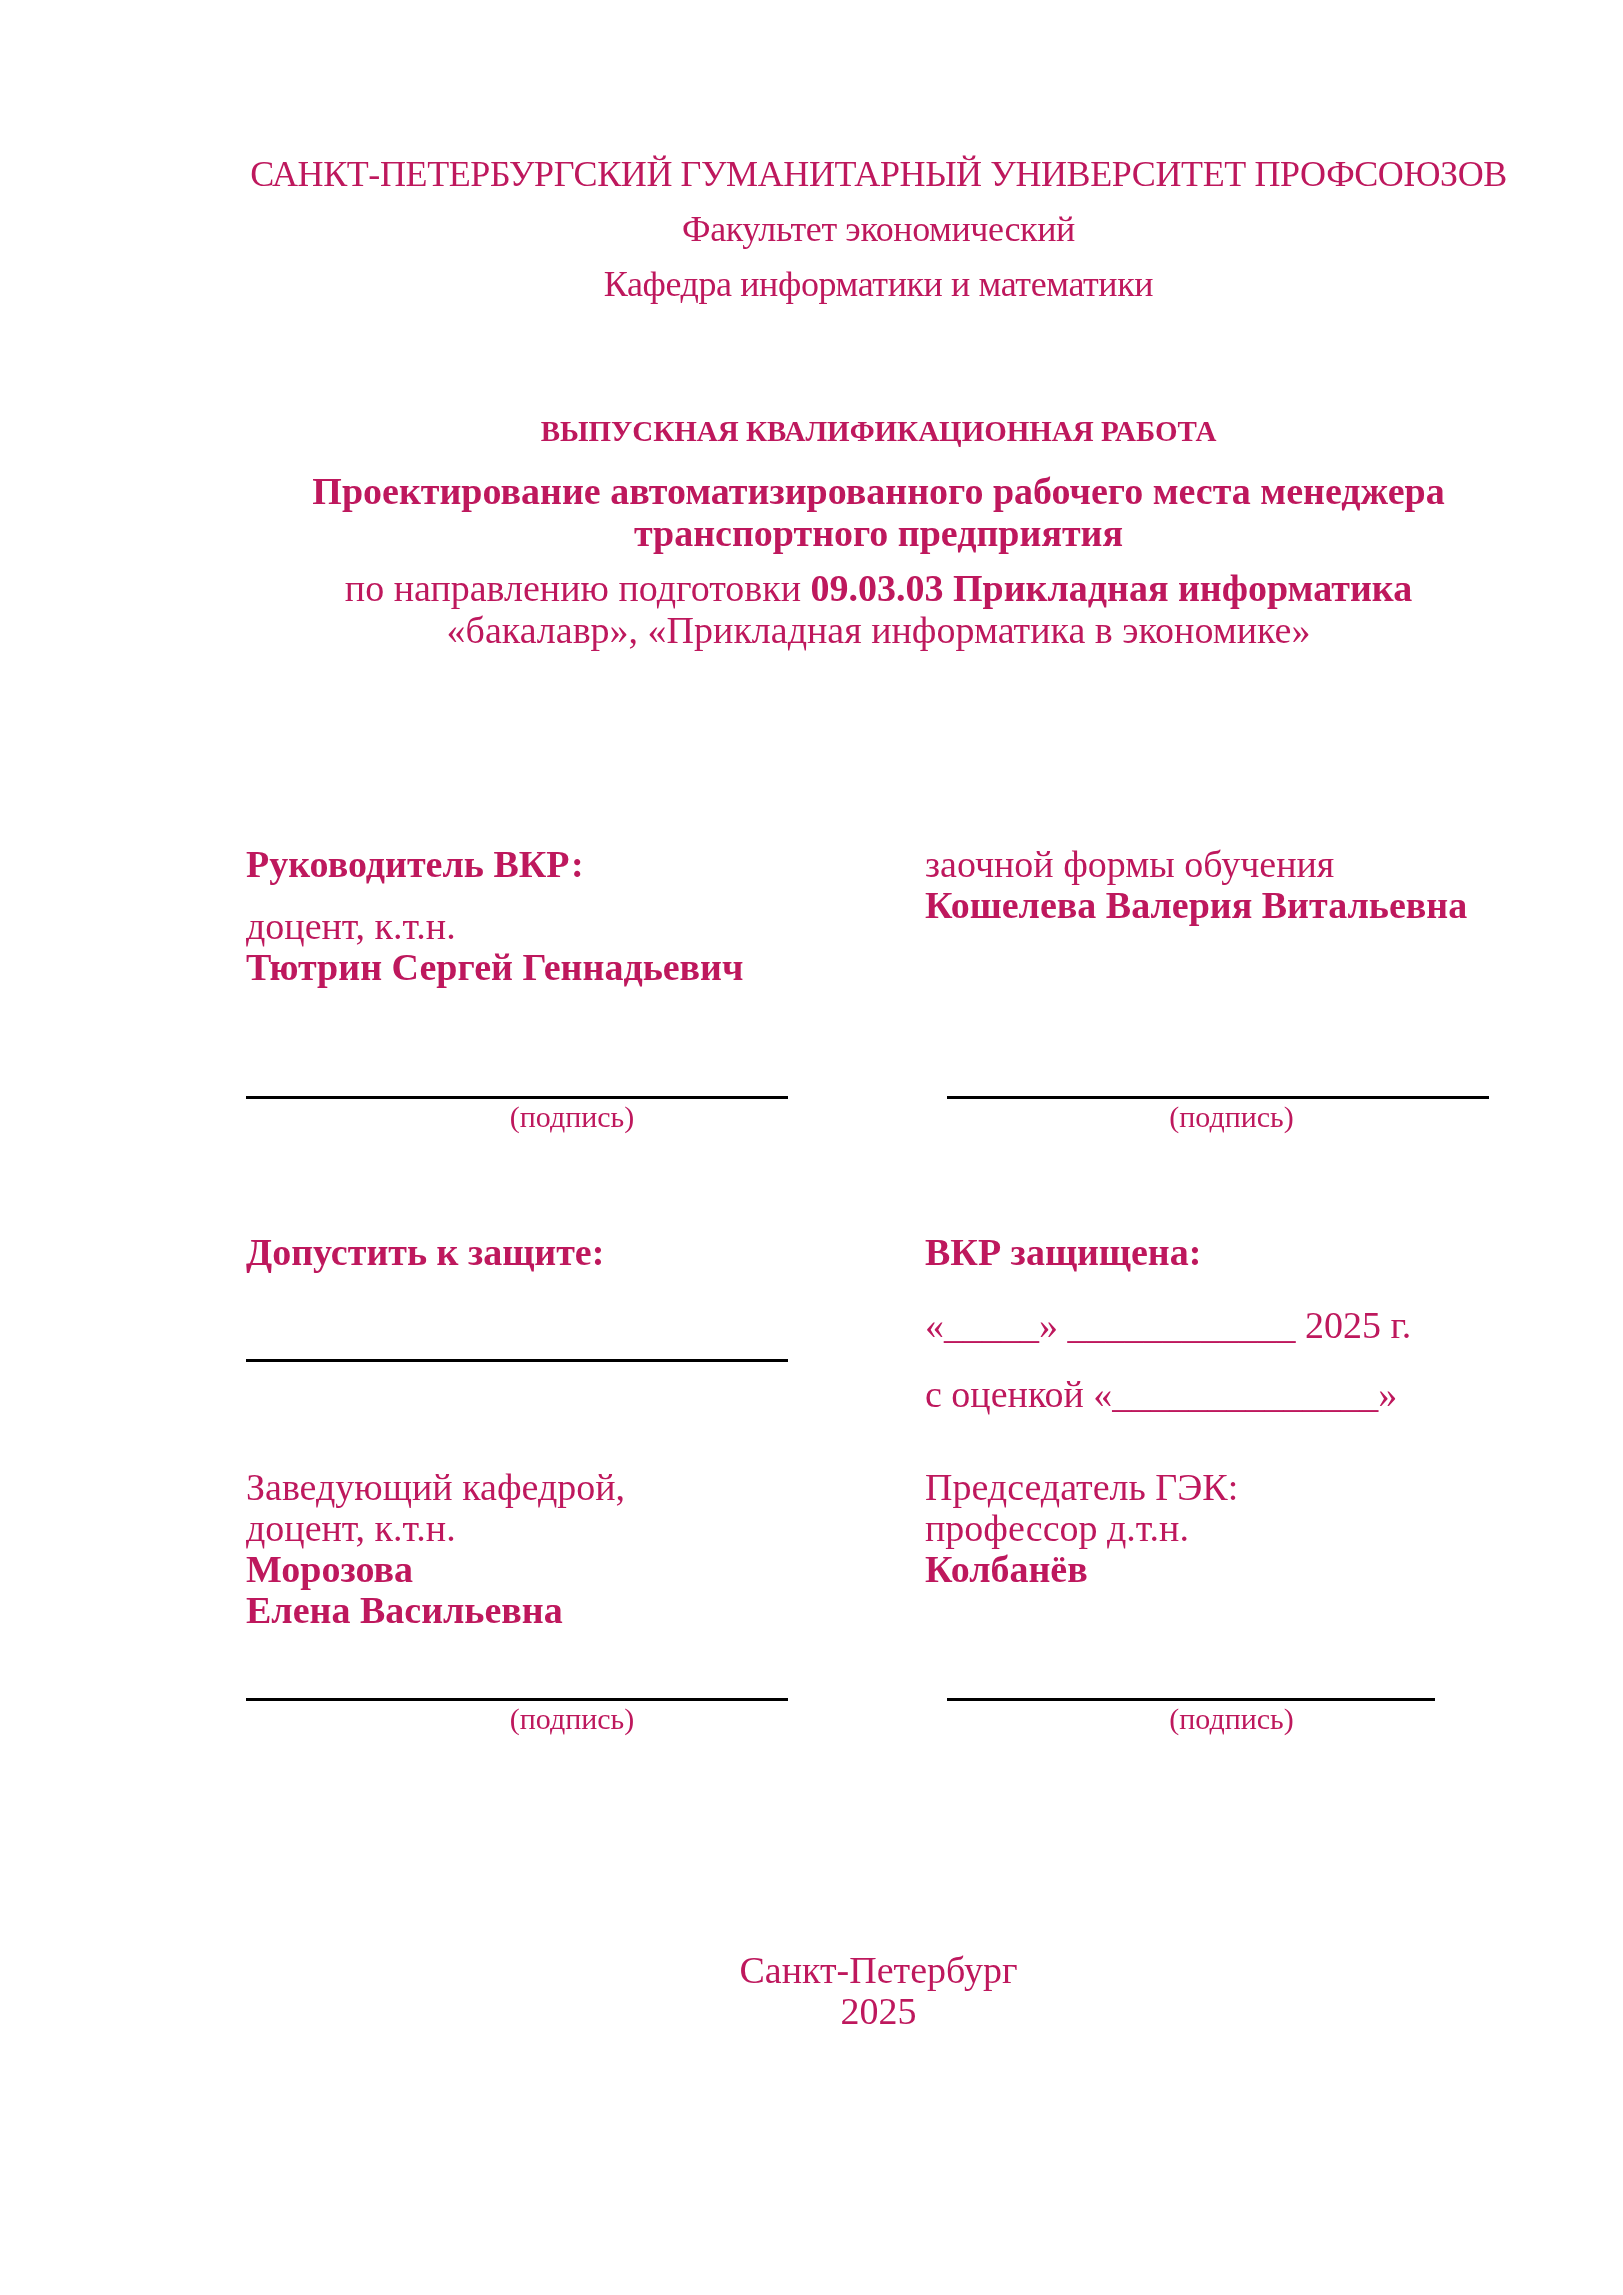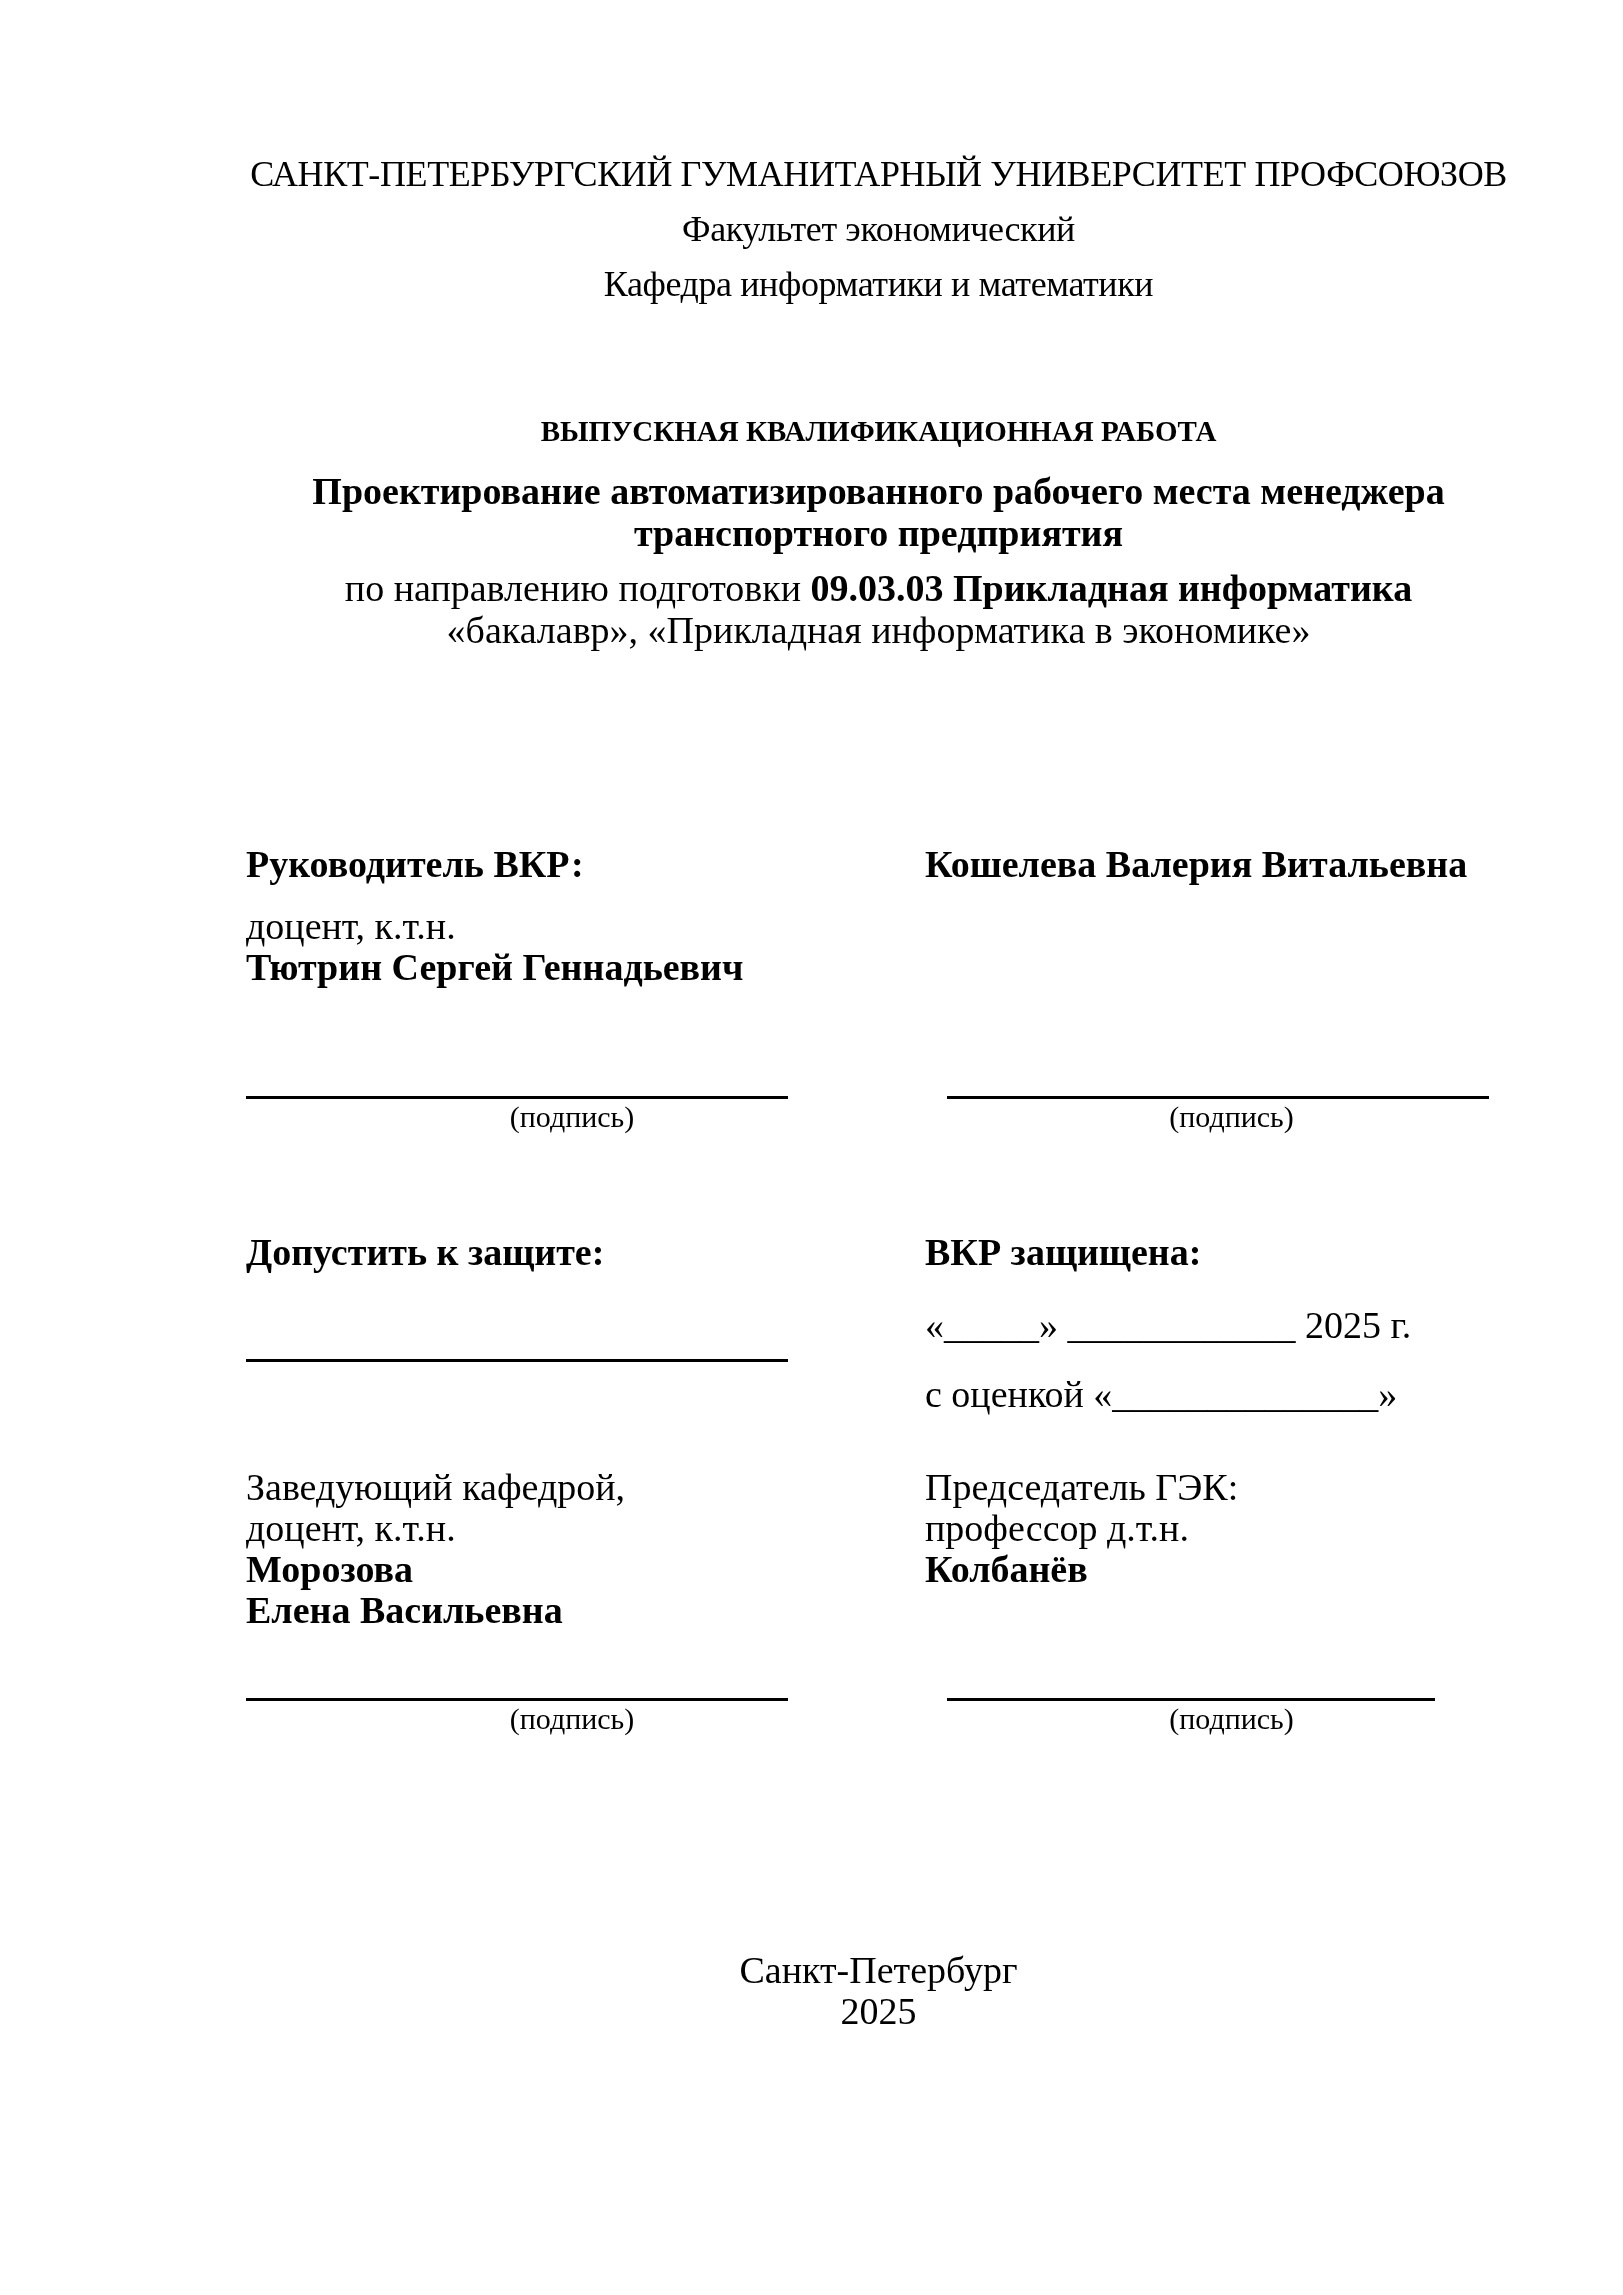--- a/index.html
+++ b/index.html
@@ -2,21 +2,21 @@
 <html lang="ru" style="font-size:12.6px"><head>
 <meta charset="utf-8">
 <style>
   * { margin: 0; padding: 0; box-sizing: border-box; }
   html, body { background: #ffffff; }
   .page {
     position: relative;
     width: 1623px;
     height: 2295px;
     background: #ffffff;
-    color: #000000;
+    color: #be185d;
     font-family: "Liberation Serif", "DejaVu Serif", serif;
     font-size: 38px;
     padding: 147px 112px 0 246px;
     overflow: hidden;
   }
   .center { text-align: center; }
   .bold { font-weight: bold; }
   .header-block { line-height: 55px; font-size: 36px; letter-spacing: -0.4px; }
   .header-block div { white-space: nowrap; }
   .doc-type {
@@ -87,20 +87,21 @@
   </div>
 
   <div class="cols parties">
     <div class="col-left">
       <div class="bold">Руководитель ВКР:</div>
       <div class="gap-line"></div>
       <div>доцент, к.т.н.</div>
       <div class="bold">Тютрин Сергей Геннадьевич</div>
     </div>
     <div class="col-right">
+      <div>заочной формы обучения</div>
       <div class="bold">Кошелева Валерия Витальевна</div>
     </div>
   </div>
 
   <div class="cols sig-row">
     <div class="col-left">
       <div class="sig-line"></div>
       <div class="sig-caption">(подпись)</div>
     </div>
     <div class="col-right">

